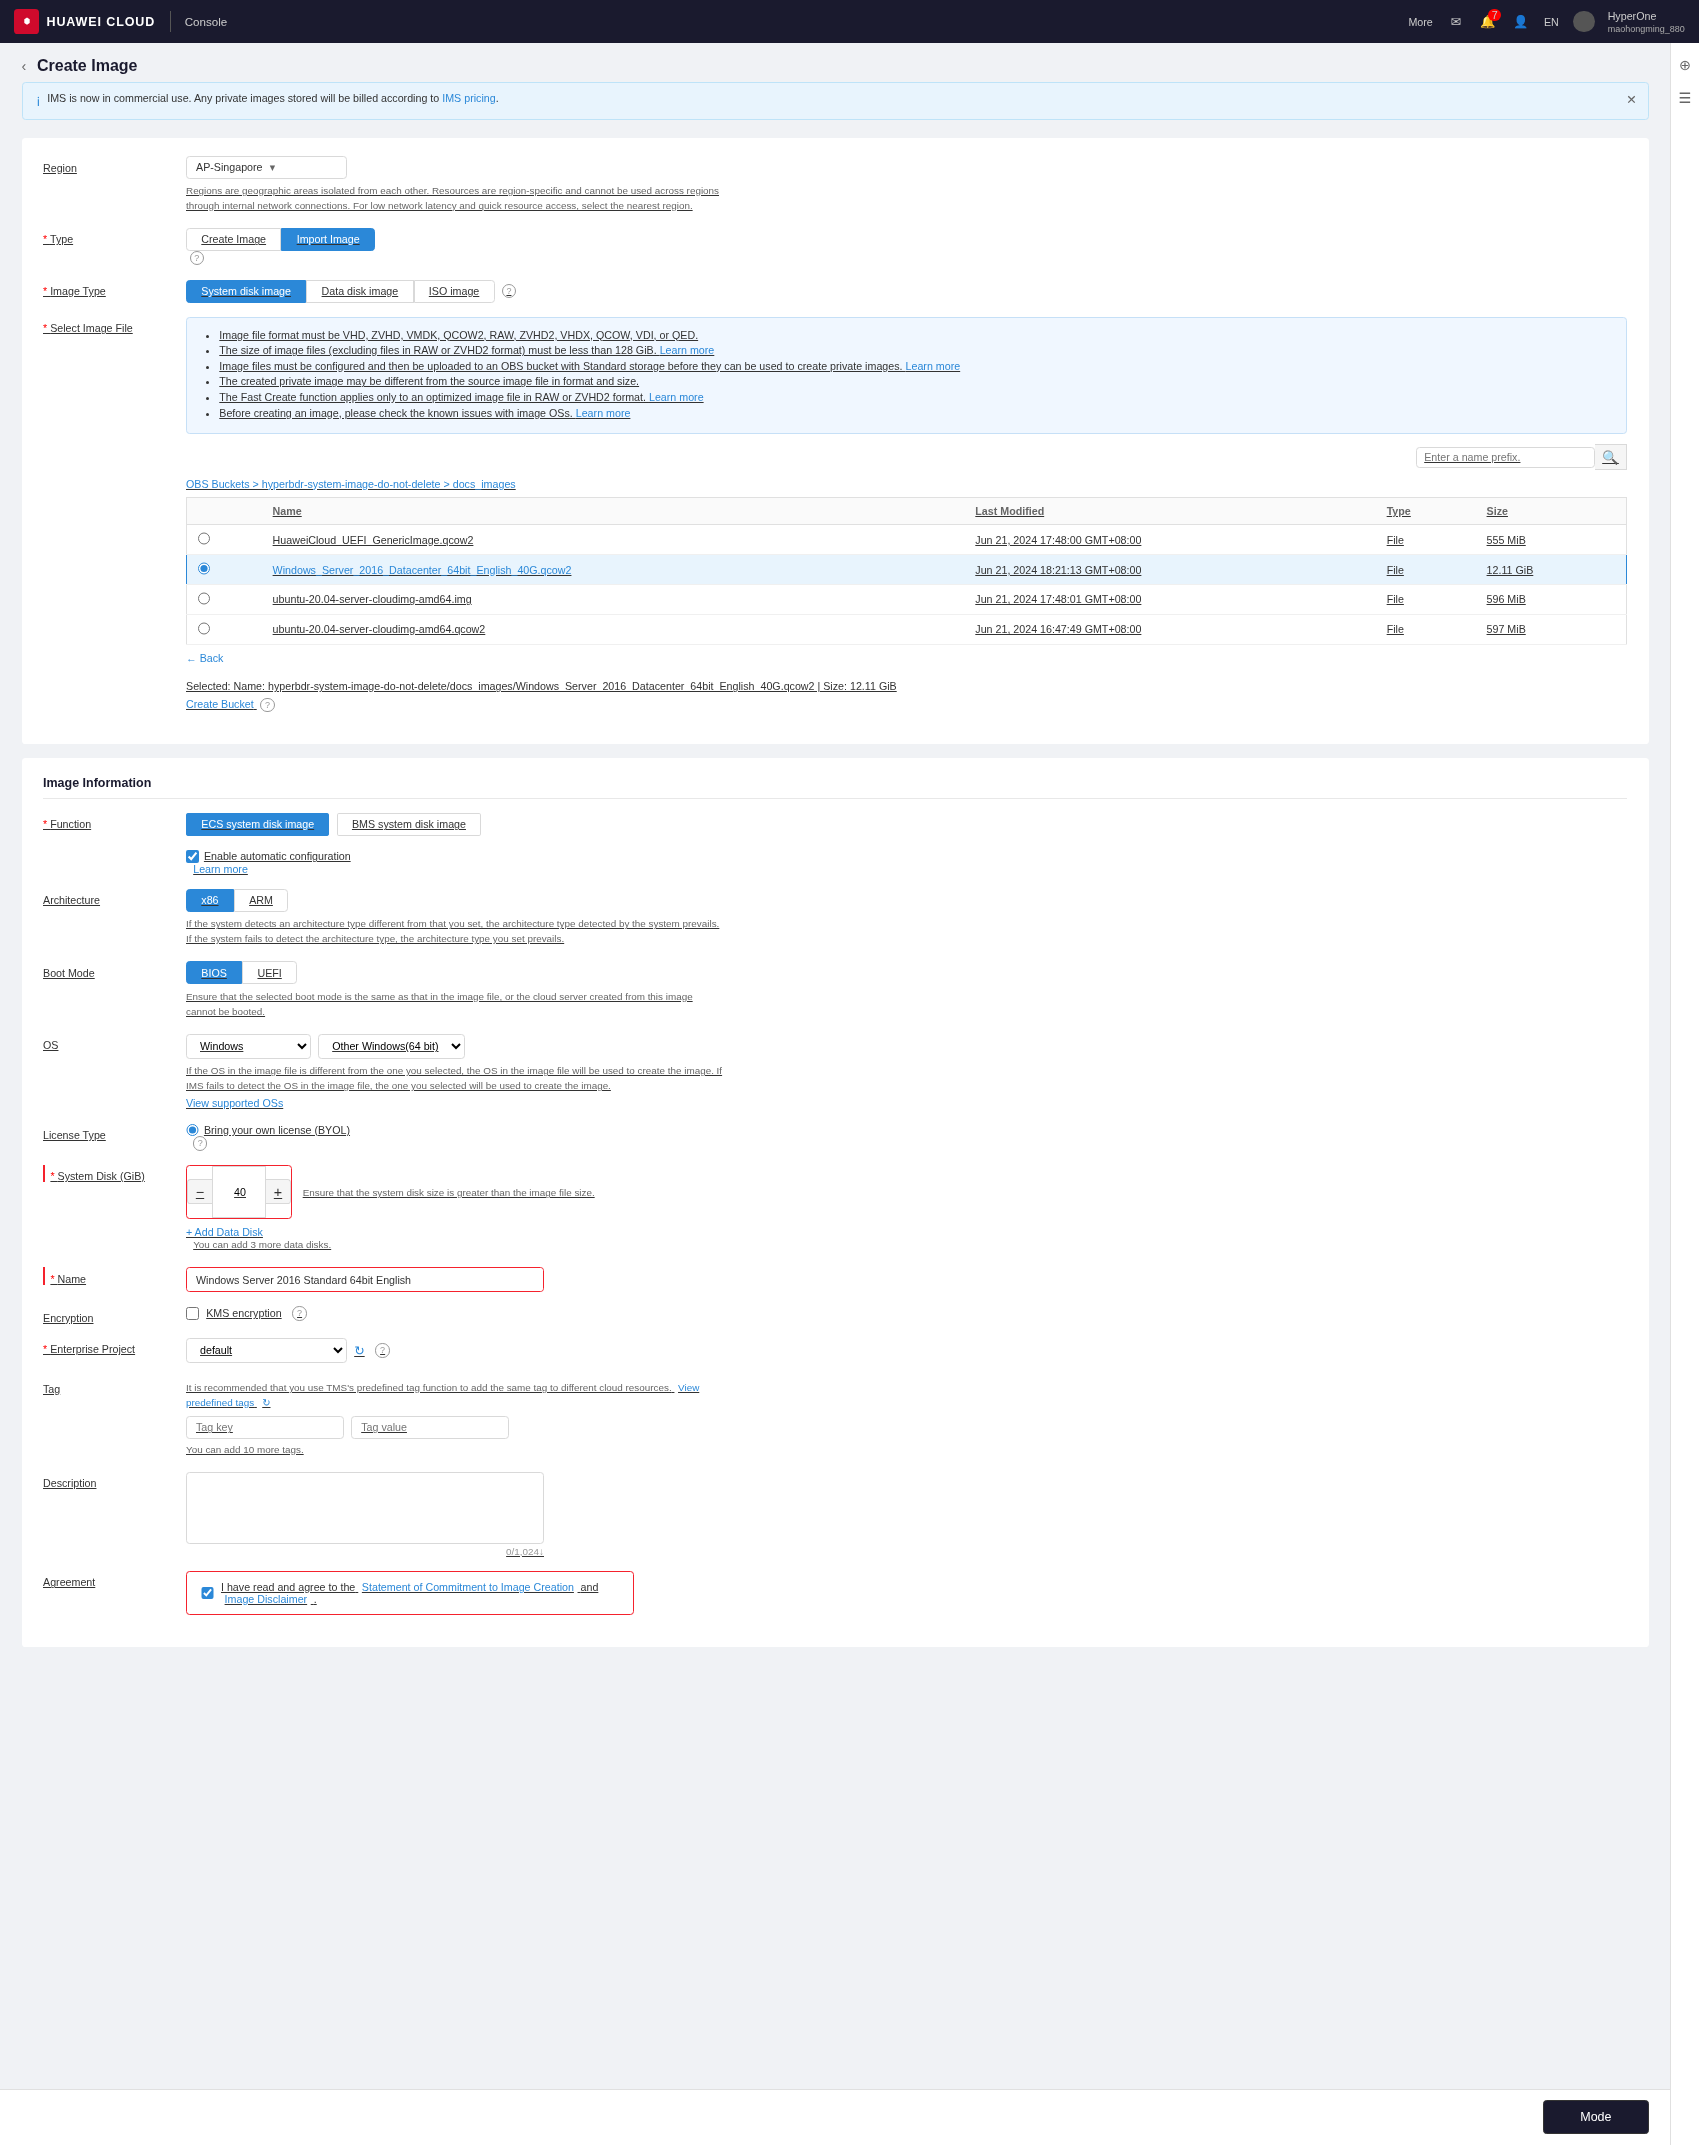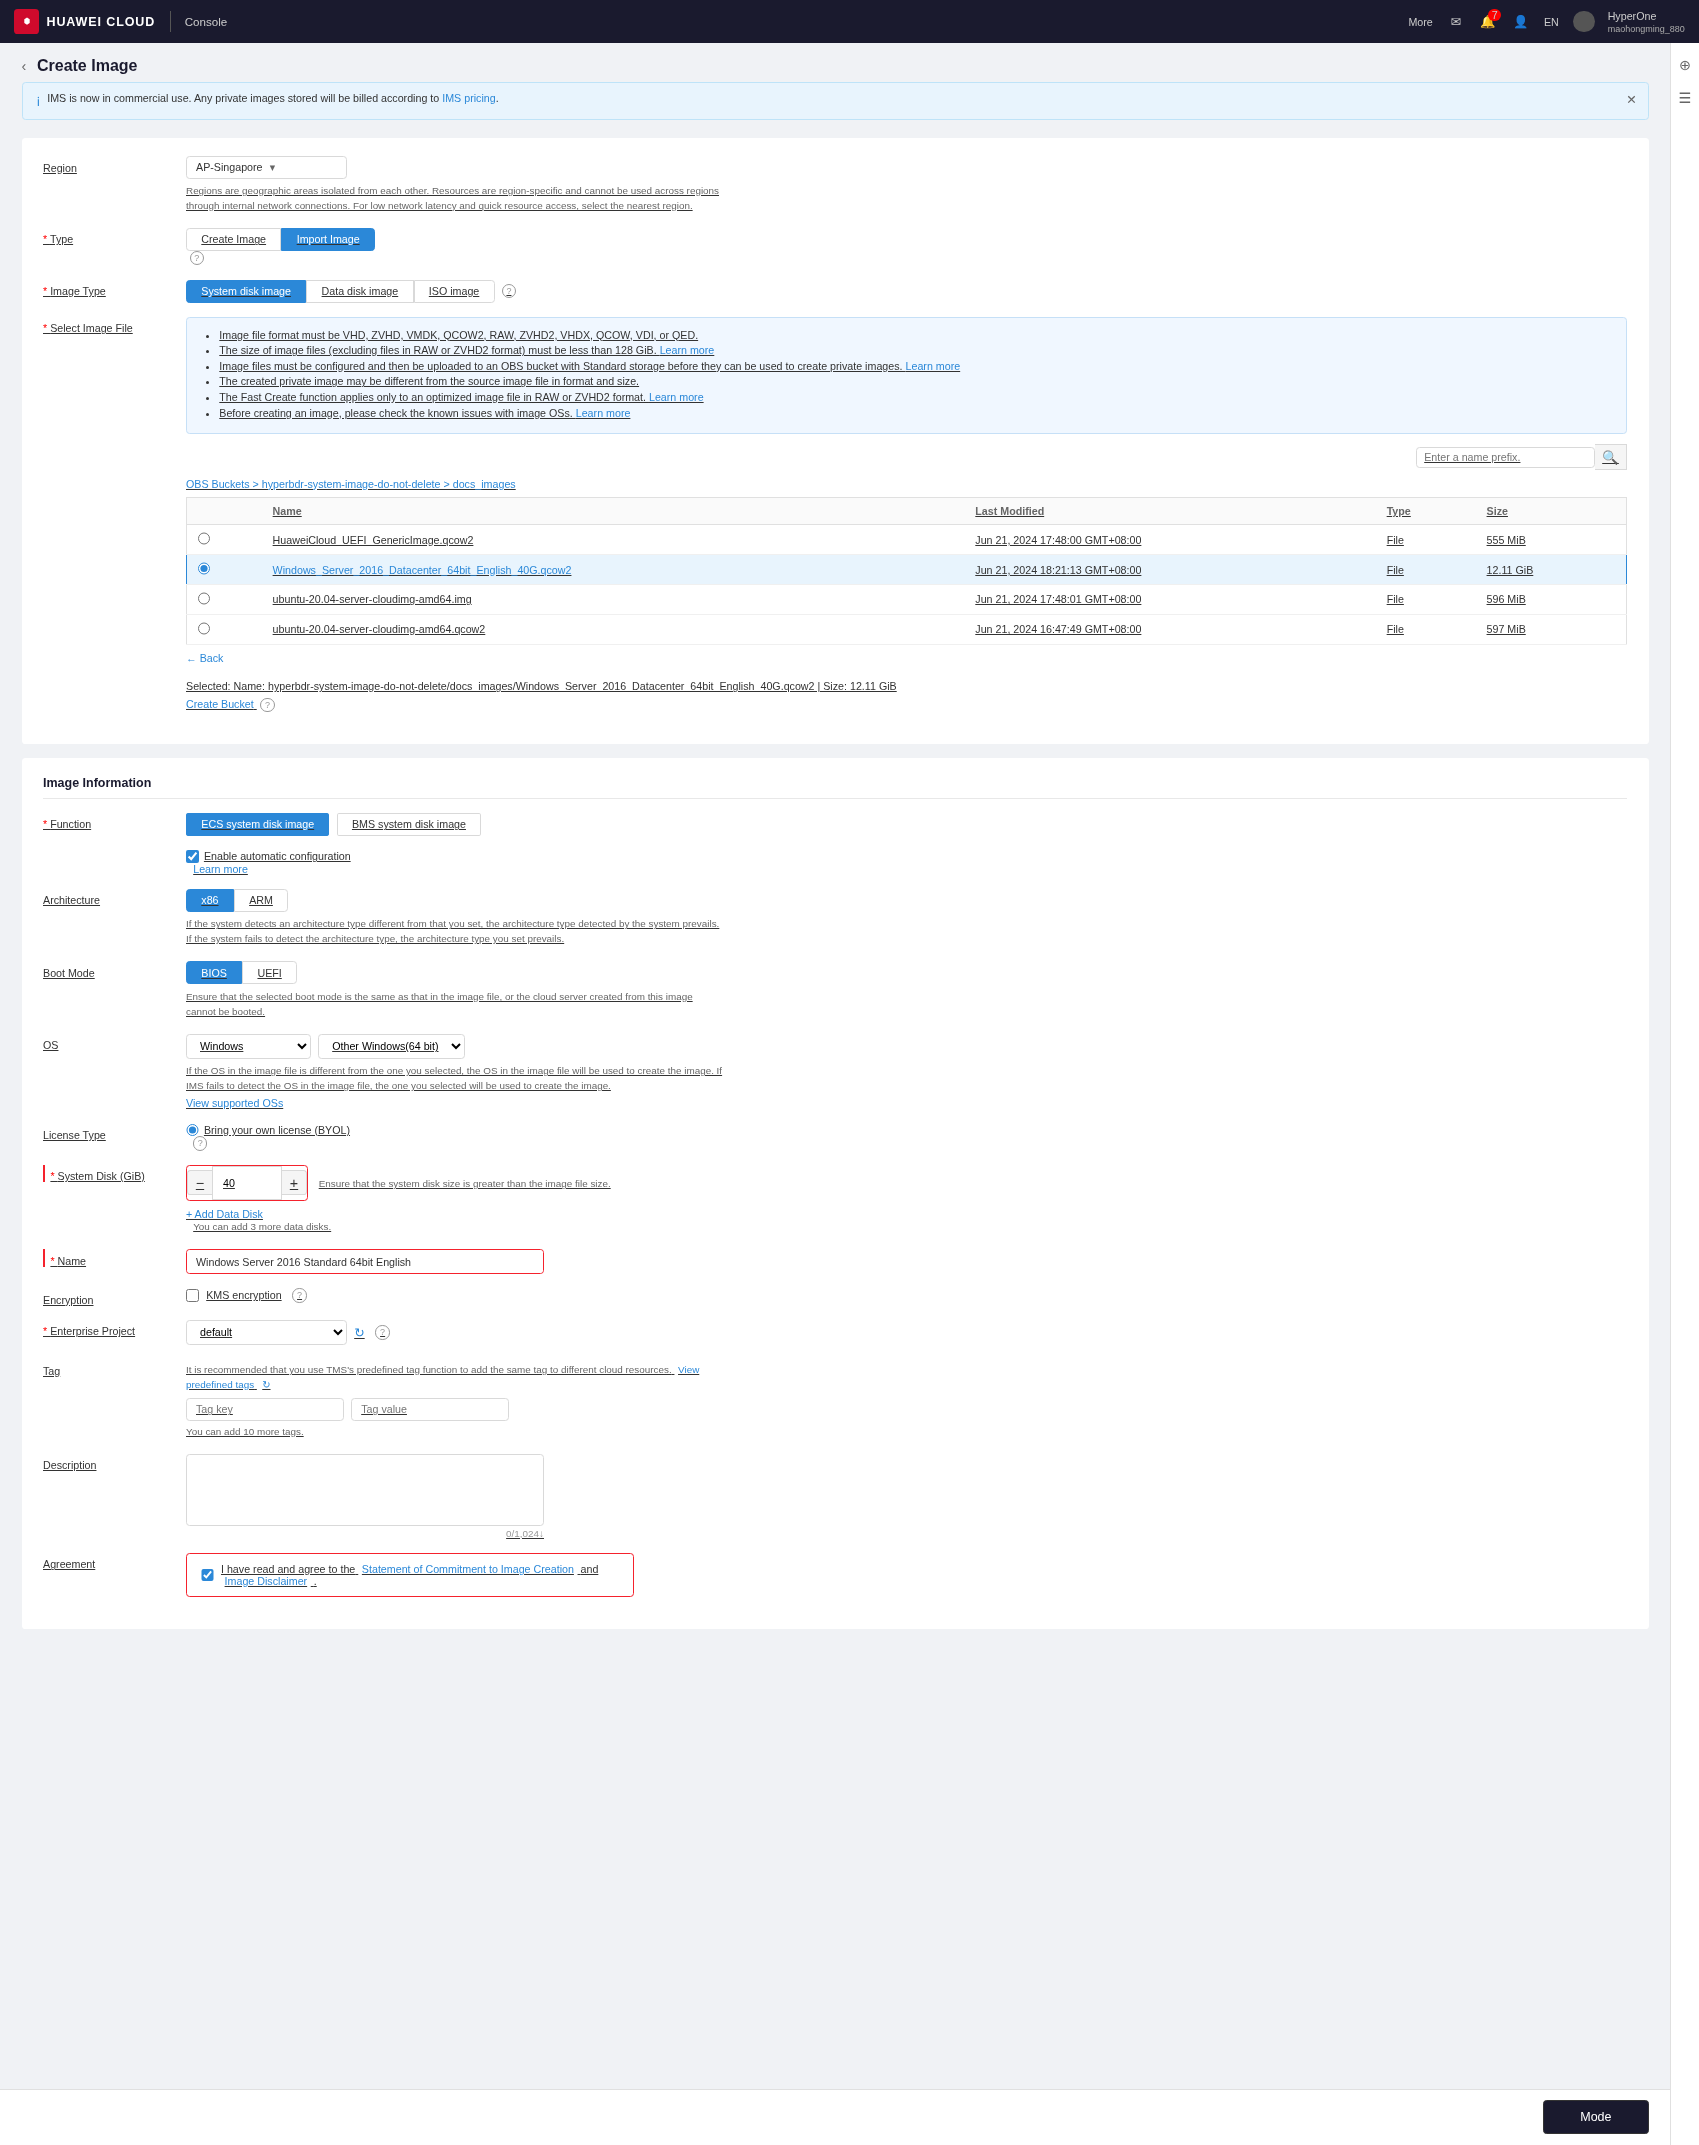--- a/index.html
+++ b/index.html
@@ -152,21 +152,21 @@
 
     
     .disk-stepper { display: flex; align-items: center; gap: 0; }
     .disk-stepper button {
       width: 25px; height: 25px; border: 0.9px solid #d9d9d9; background: #f5f5f5;
       cursor: pointer; font-size: 14.3px; color: #333; display: flex; align-items: center; justify-content: center;
     }
     .disk-stepper button:first-child { border-radius: 3.6px 0 0 3.6px; border-right: none; }
     .disk-stepper button:last-child { border-radius: 0 3.6px 3.6px 0; border-left: none; }
     .disk-value {
-      width: 70px; text-align: left; border: 0.9px solid #d9d9d9; padding: 10px;
+      width: 54px; text-align: right; border: 0.9px solid #d9d9d9; padding: 19px;
       font-size: 10.7px; outline: none;
     }
 
     
     .add-disk-btn { color: #2b88d8; cursor: pointer; font-size: 10.7px; display: flex; align-items: center; gap: 3.6px; }
 
     
     .name-input {
       width: 100%; padding: 5.4px 9px; border: 0.9px solid #2b88d8; border-radius: 3.6px;
       font-size: 10.7px; outline: none; color: #333;

